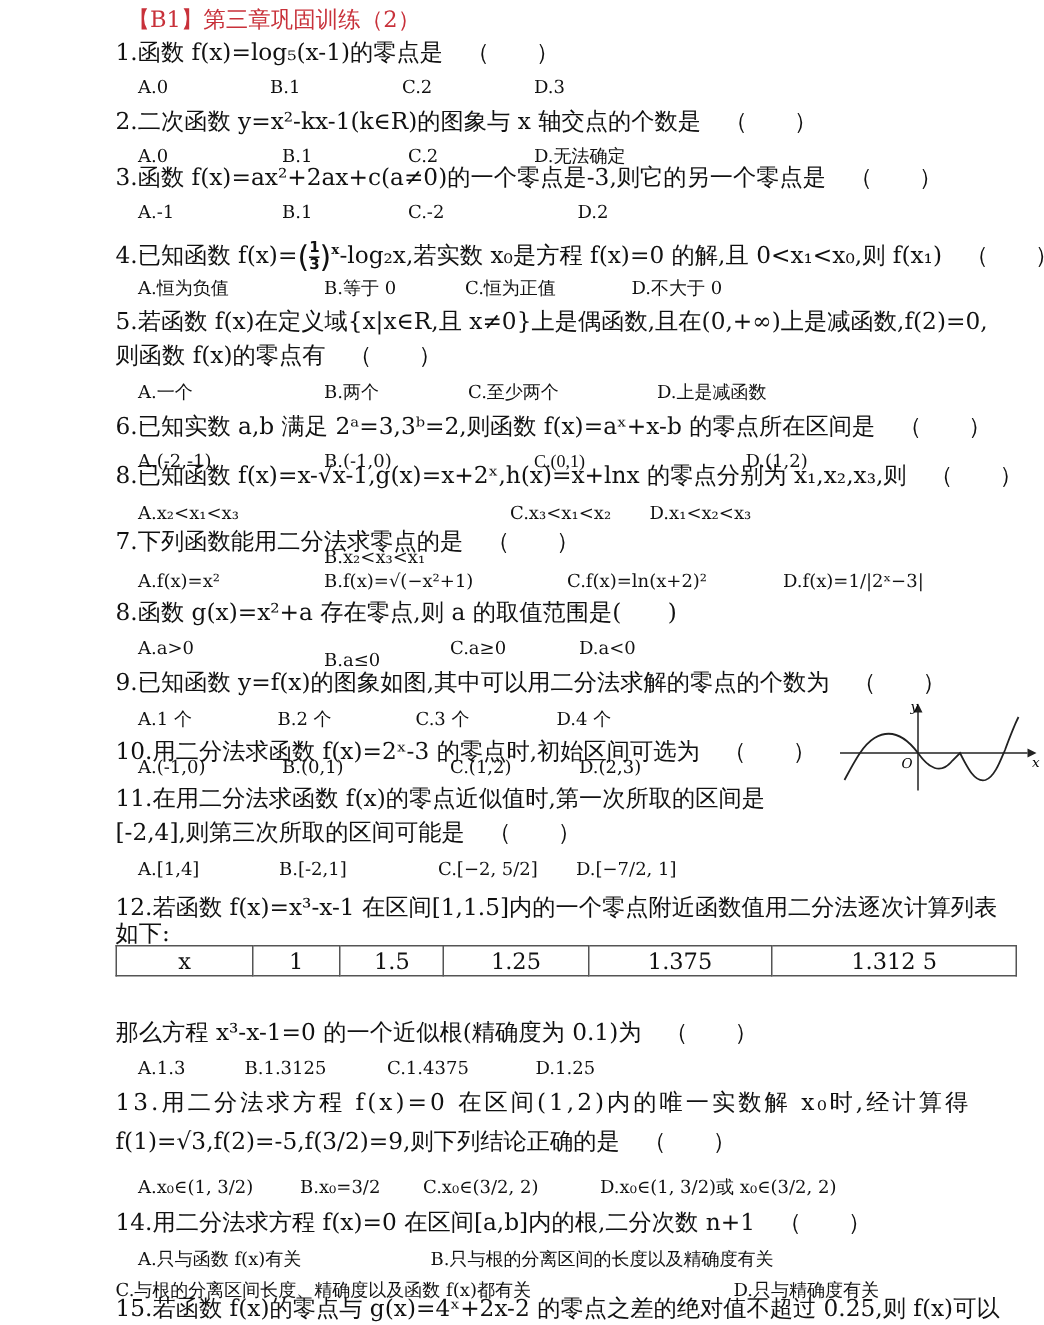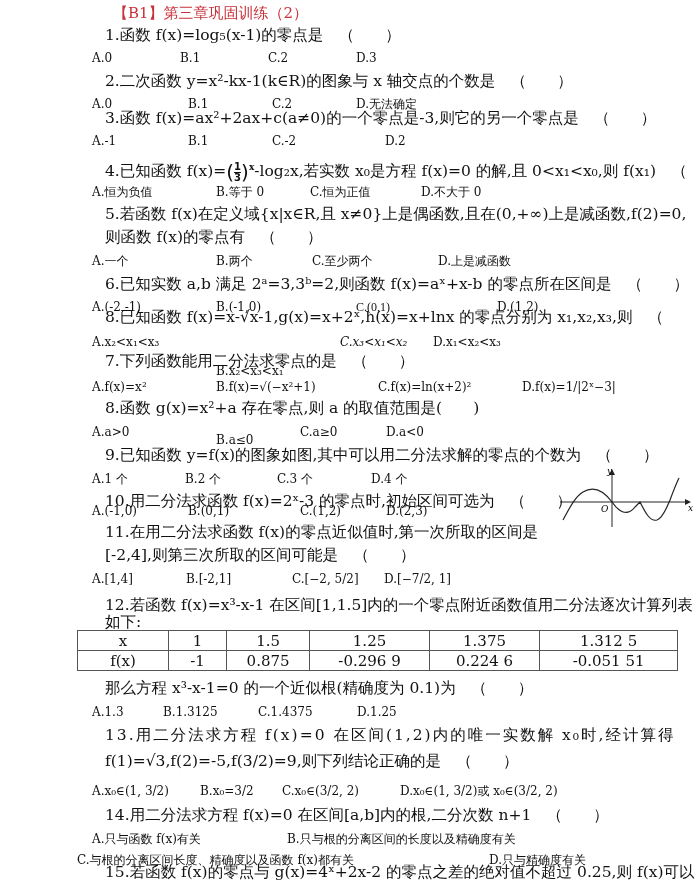--- a/index.html
+++ b/index.html
@@ -1,18 +1,18 @@
 <!DOCTYPE html>
 <html><head>
 <meta charset="utf-8">
 <style>
   html, body { margin:0; padding:0; background:#ffffff; }
   body { width:696px; height:883px; position:relative; overflow:hidden;
          font-family:"DejaVu Serif","Liberation Serif",serif; color:#111; }
-  .ln { position:absolute; white-space:nowrap; font-size:15.5px; line-height:22px;margin-left:28px; }
+  .ln { position:absolute; white-space:nowrap; font-size:15.5px; line-height:22px; }
   .opt { position:absolute; white-space:nowrap; font-size:12px; line-height:22px; }
   .title { color:#c8313a; font-size:15px; }
   sup, sub { font-size:9px; }
   .frac { display:inline-block; vertical-align:middle; text-align:center; font-size:10px; line-height:10px; font-weight:bold; font-family:"DejaVu Sans",sans-serif;}
   .frac span { display:block; }
   .frac .bar { border-top:1px solid #111; }
   .big { font-size:20px; font-family:"DejaVu Sans",sans-serif; vertical-align:middle; }
   table.tb { position:absolute; left:77px; top:630px; width:601px; border-collapse:collapse; font-size:15px; }
   table.tb td { border:1px solid #555; text-align:center; height:19px; padding:0; }
   .graph { position:absolute; left:545px; top:462px; width:150px; height:85px; }
@@ -58,21 +58,21 @@
 
   <div class="ln" style="left:77px;top:273px;">6.已知实数 a,b 满足 2ᵃ=3,3ᵇ=2,则函数 f(x)=aˣ+x-b 的零点所在区间是　（　　）</div>
   <div class="opt" style="left:92px;top:296px;">A.(-2,-1)</div>
   <div class="opt" style="left:216px;top:296px;">B.(-1,0)</div>
   <div class="opt" style="left:356px;top:296px;font-family:Liberation Serif, serif;">C.(0,1)</div>
   <div class="opt" style="left:497px;top:296px;">D.(1,2)</div>
 
   <div class="ln" style="left:77px;top:306px;">8.已知函数 f(x)=x-√x-1,g(x)=x+2ˣ,h(x)=x+lnx 的零点分别为 x₁,x₂,x₃,则　（　　）</div>
   <div class="opt" style="left:92px;top:331px;">A.x₂&lt;x₁&lt;x₃</div>
   <div class="opt" style="left:216px;top:316px;margin-top:44px;">B.x₂&lt;x₃&lt;x₁</div>
-  <div class="opt" style="left:340px;top:331px;font-style:italic;">C.x₃&lt;x₁&lt;x₂</div>
+  <div class="opt" style="left:340px;top:331px;">C.x₃&lt;x₁&lt;x₂</div>
   <div class="opt" style="left:433px;top:331px;">D.x₁&lt;x₂&lt;x₃</div>
 
   <div class="ln" style="left:77px;top:350px;">7.下列函数能用二分法求零点的是　（　　）</div>
   <div class="opt" style="left:92px;top:376px;">A.f(x)=x²</div>
   <div class="opt" style="left:216px;top:376px;">B.f(x)=√(−x²+1)</div>
   <div class="opt" style="left:378px;top:376px;text-align:right;">C.f(x)=ln(x+2)²</div>
   <div class="opt" style="left:522px;top:376px;">D.f(x)=1/|2ˣ−3|</div>
 
   <div class="ln" style="left:77px;top:397px;">8.函数 g(x)=x²+a 存在零点,则 a 的取值范围是(　　)</div>
   <div class="opt" style="left:92px;top:421px;">A.a&gt;0</div>
@@ -115,28 +115,20 @@
   <table class="tb">
     <tbody>
         <tr>
       <td style="width:90px;">x</td>
       <td style="width:57px;">1</td>
       <td>1.5</td>
       <td>1.25</td>
       <td>1.375</td>
       <td>1.312 5</td>
     </tr>
-    <tr>
-      <td>f(x)</td>
-      <td>-1</td>
-      <td>0.875</td>
-      <td>-0.296 9</td>
-      <td>0.224 6</td>
-      <td>-0.051 51</td>
-    </tr>
   </tbody>
     </table>
   <div class="ln" style="left:77px;top:677px;">那么方程 x³-x-1=0 的一个近似根(精确度为 0.1)为　（　　）</div>
   <div class="opt" style="left:92px;top:701px;">A.1.3</div>
   <div class="opt" style="left:163px;top:701px;">B.1.3125</div>
   <div class="opt" style="left:258px;top:701px;">C.1.4375</div>
   <div class="opt" style="left:357px;top:701px;">D.1.25</div>
 
   <div class="ln" style="left:77px;top:724px;letter-spacing:2px;">13.用二分法求方程 f(x)=0 在区间(1,2)内的唯一实数解 x₀时,经计算得</div>
   <div class="ln" style="left:77px;top:750px;">f(1)=√3,f(2)=-5,f(3/2)=9,则下列结论正确的是　（　　）</div>

